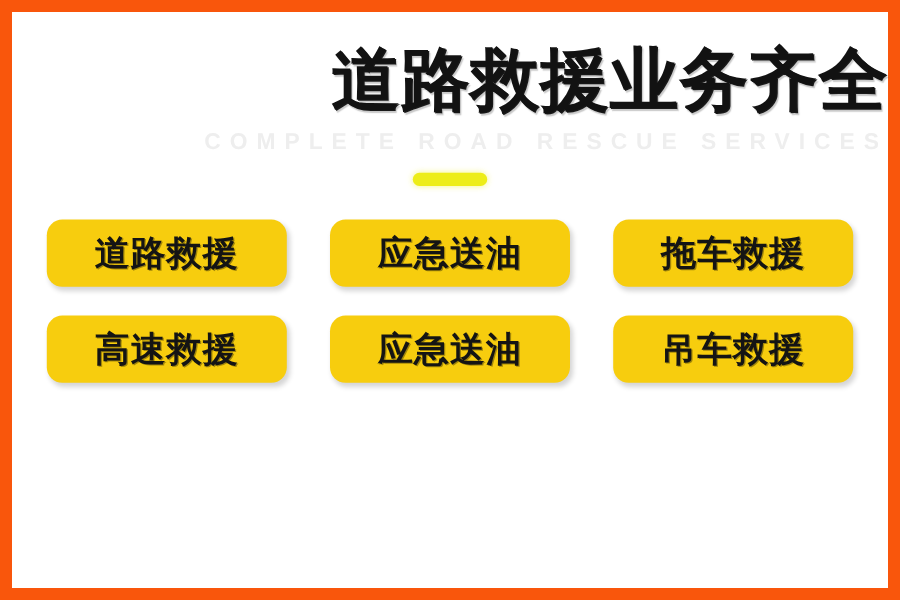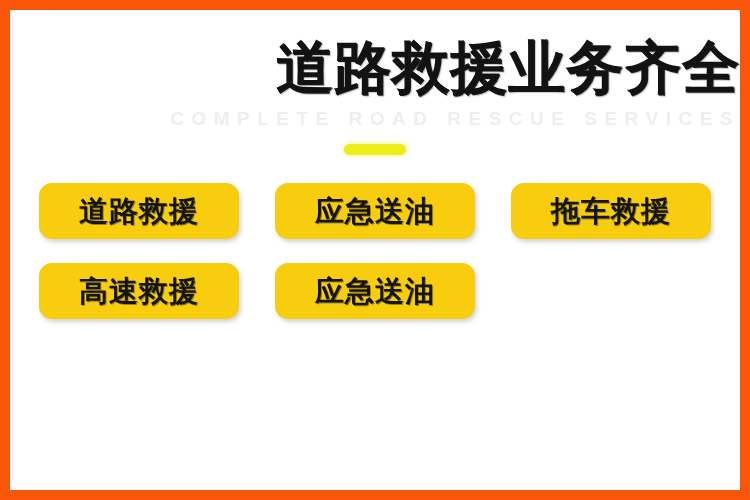--- a/index.html
+++ b/index.html
@@ -127,16 +127,19 @@
       </div>
       <div class="service-chip">
         <span>拖车救援</span>
       </div>
       <div class="service-chip">
         <span>高速救援</span>
       </div>
       <div class="service-chip">
         <span>应急送油</span>
       </div>
+      <div class="service-chip">
+        <span>吊车救援</span>
+      </div>
     </div>
 
   </div>
 </div>
 
 </body></html>

